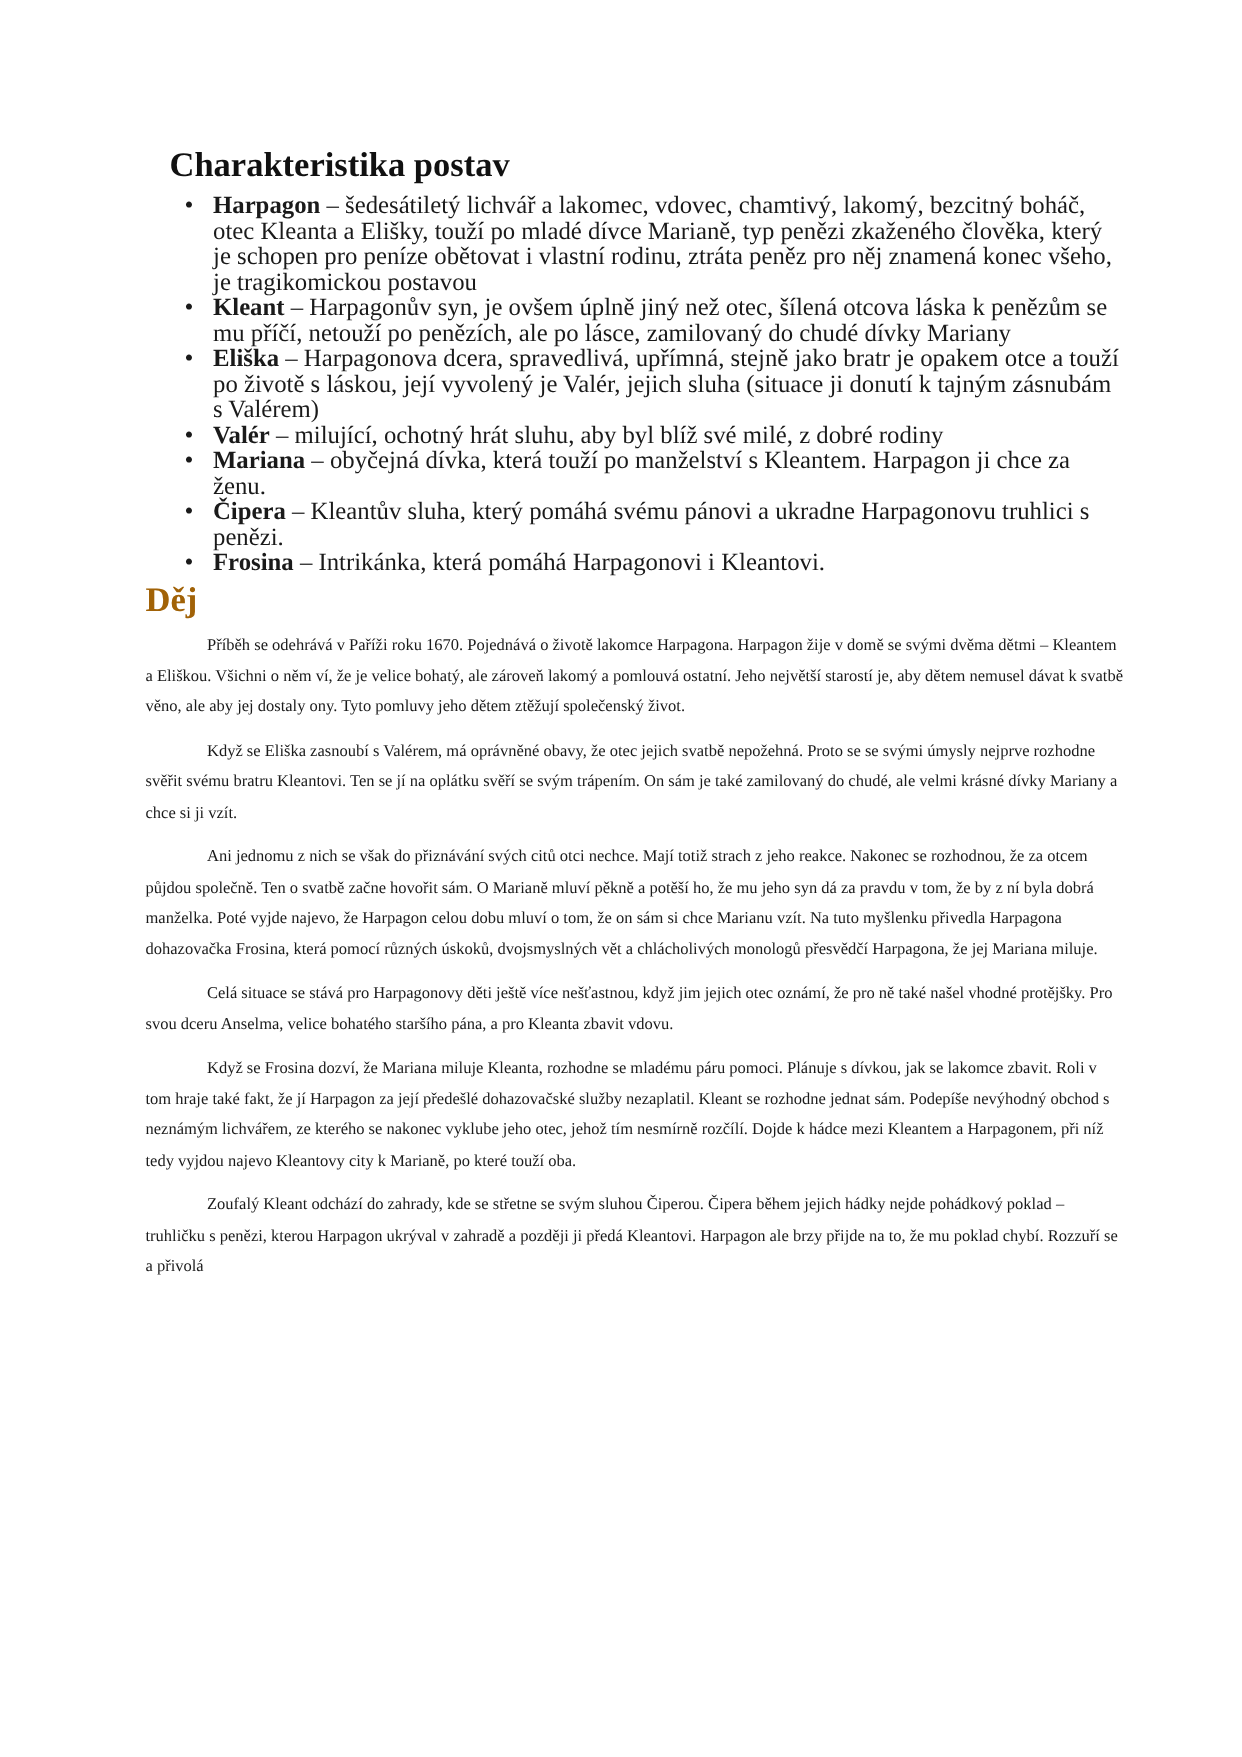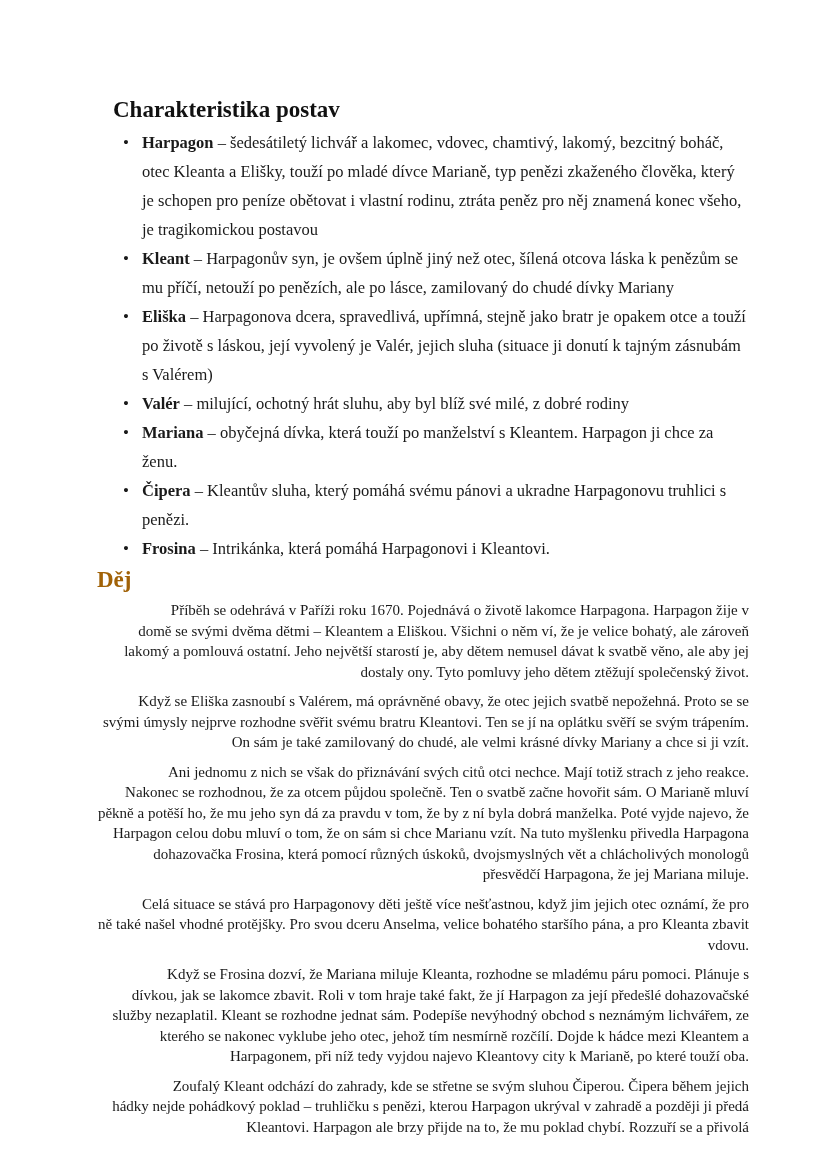--- a/index.html
+++ b/index.html
@@ -36,45 +36,45 @@
     font-weight: bold;
     color: #a16207;
     margin: 3px 0 7px 0;
     padding: 0;
   }
   ul.char-list {
     margin: 0 0 2px 0;
     padding: 0;
     list-style: none;
     font-size: 16.5px;
-    line-height: 29px;
+    line-height: 17px;
   }
   ul.char-list li {
     position: relative;
     padding-left: 45px;
     margin: 0;
   }
   ul.char-list li::before {
     content: "\2022";
     position: absolute;
     left: 26px;
     top: 0;
     font-size: 17px;
     color: #1a1a1a;
   }
   ul.char-list b {
     font-weight: bold;
   }
   .plot p {
     margin: 0 0 9px 0;
     padding: 0;
-    font-size: 15px;
+    font-size: 11px;
     line-height: 20.5px;
     text-indent: 41px;
-    text-align: right;
+    text-align: left;
   }
   .plot p:last-child {
     margin-bottom: 3px;
   }
 </style>
 </head>
 <body>
 
 <div class="page">
   <div class="content">

